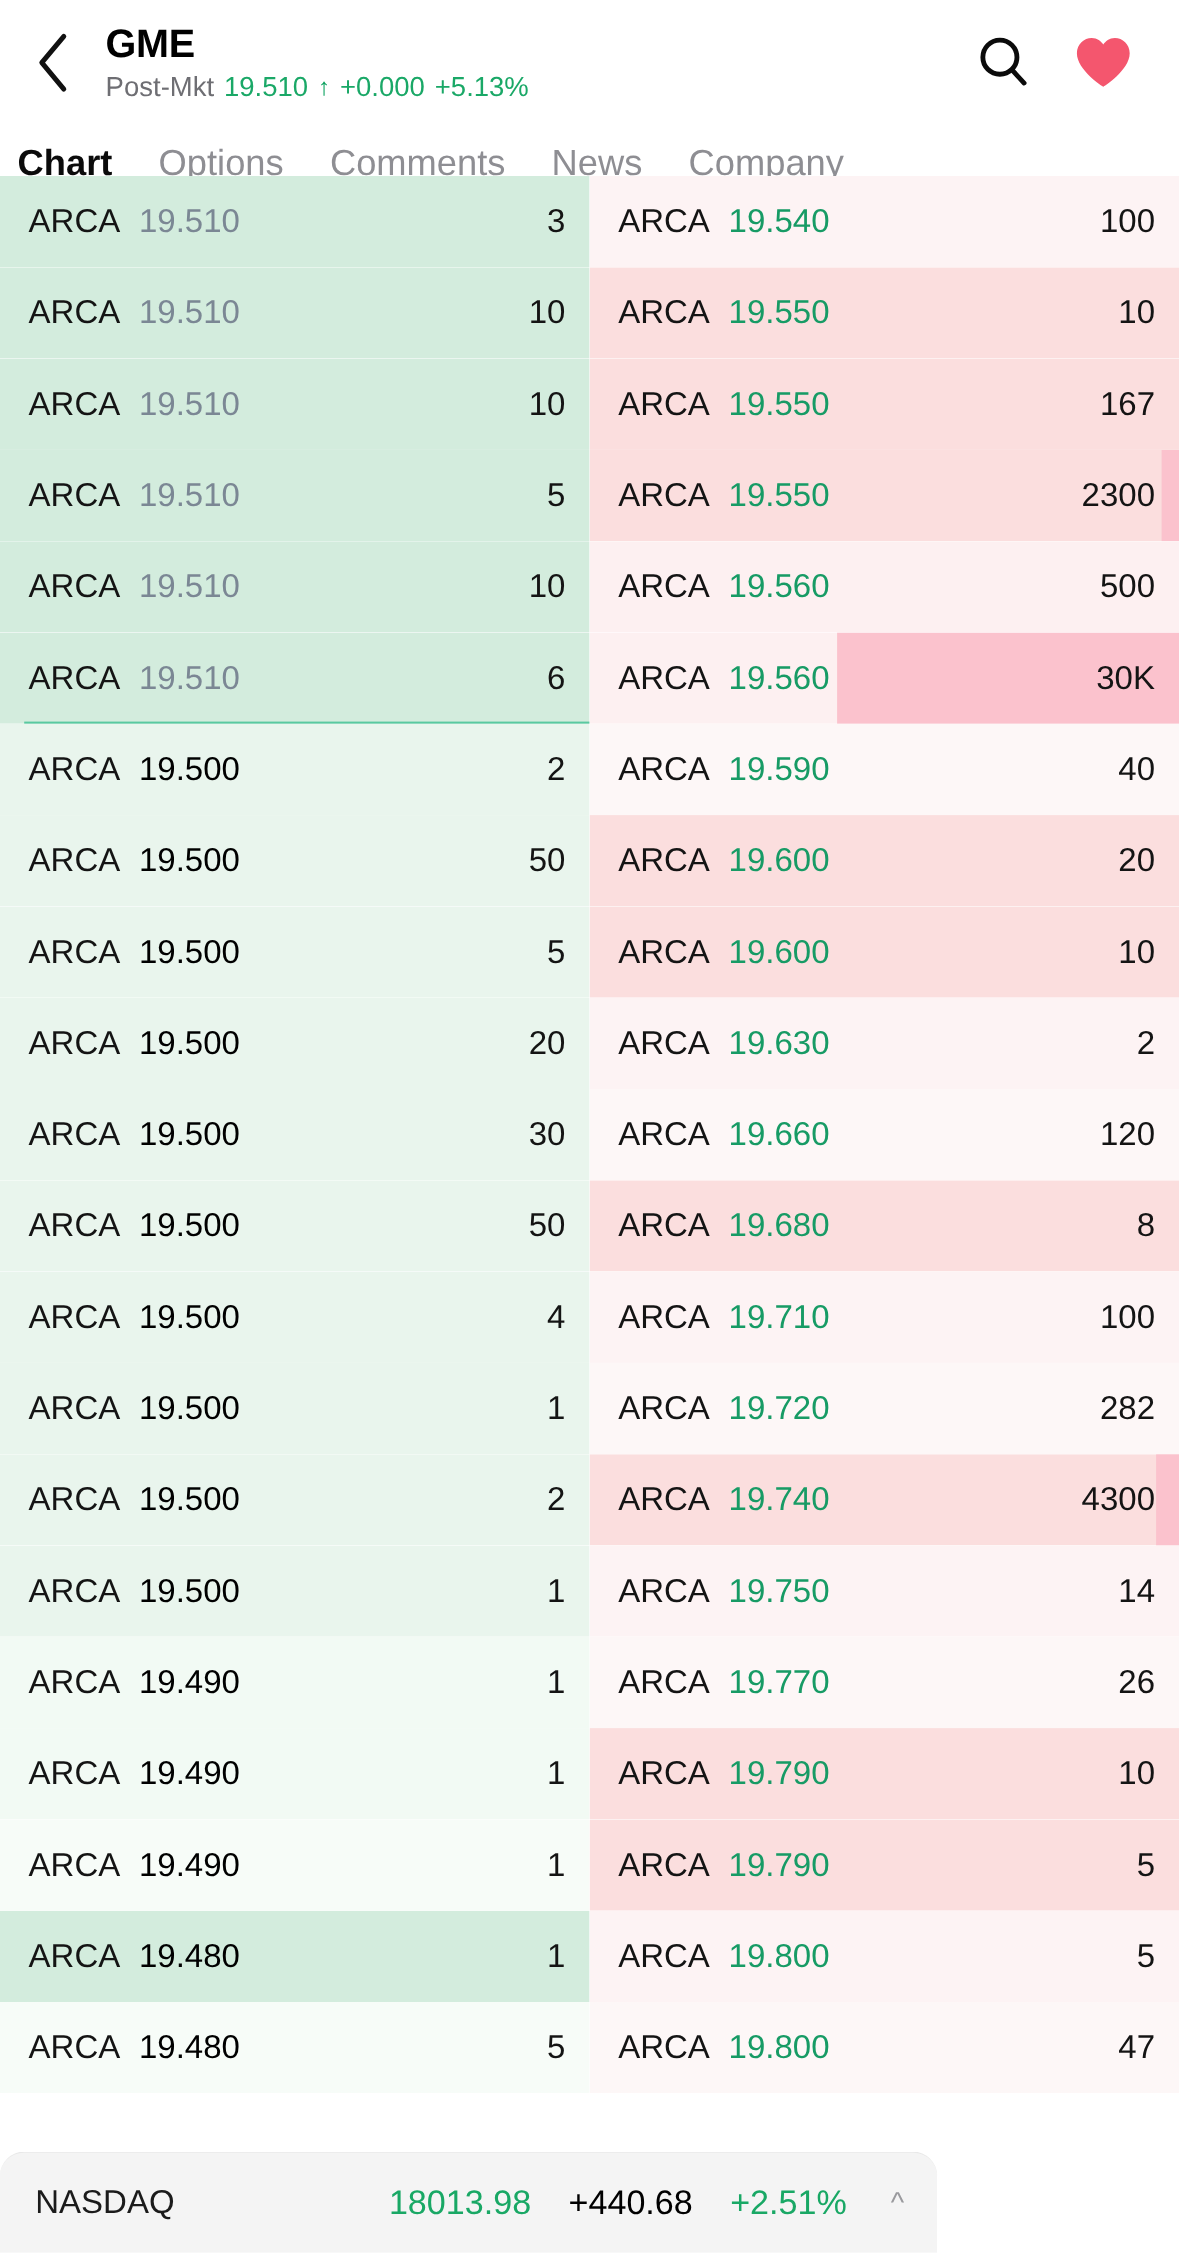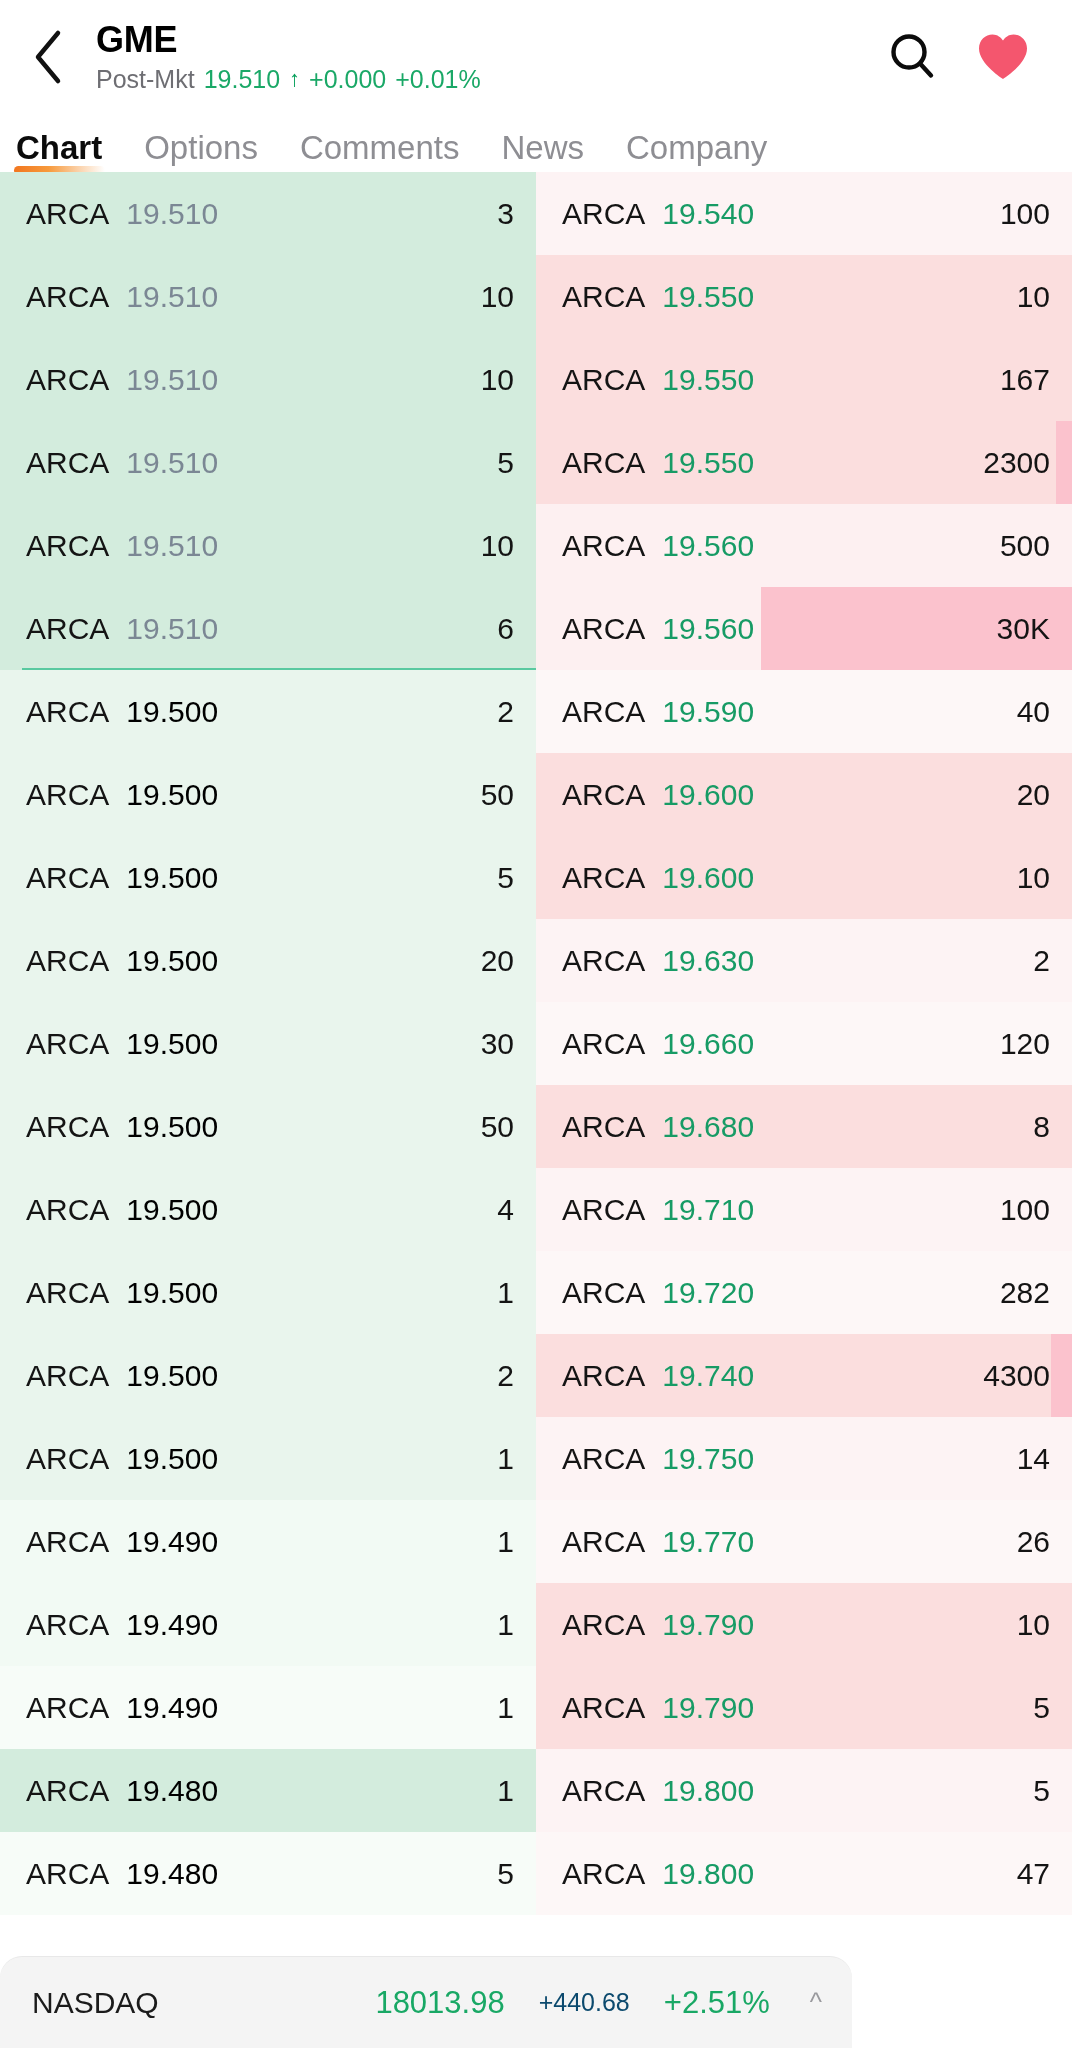--- a/index.html
+++ b/index.html
@@ -55,21 +55,21 @@
   .tab:first-child{ padding-left:4px; }
   .tab.active{ color:#0b0b0b; font-weight:bold; }
   .tab.active .ul{
     position:absolute; left:2px; right:18px; bottom:1px; height:9px;
     border-radius:5px;
     background:linear-gradient(90deg,#f2761f 0%, #f79a3c 38%, #fbd3ad 72%, rgba(255,255,255,0) 100%);
   }
 
   
   .book{
-    position:absolute; left:0; top:172px; width:1072px; height:1780px;
+    position:absolute; left:0; top:160px; width:1072px; height:1780px;
     display:flex;
   }
   .side{ position:relative; width:536px; height:100%; }
   .row{
     position:relative; width:100%; height:83px;
     display:flex; align-items:center;
     padding:0 22px 0 26px;
     overflow:hidden;
   }
   .rowbg{ position:absolute; inset:0; z-index:0; }
@@ -91,21 +91,21 @@
     position:absolute; left:0; bottom:0; width:852px; height:92px;
     background:rgba(243,243,243,0.93);
     border-top:1px solid rgba(0,0,0,0.05);
     border-radius:22px 22px 0 0;
     display:flex; align-items:center; padding:0 30px 0 32px;
     backdrop-filter:blur(3px);
   }
   .bb-name{ font-size:30px; color:#1b1b1b; flex:0 0 auto; }
   .bb-right{ margin-left:auto; display:flex; align-items:center; gap:34px; }
   .bb-val{ font-size:31px; color:#19a865; }
-  .bb-chg{ font-size:25px; color:#0c4a6e; }
+  .bb-chg{ font-size:31px; color:#000000; }
   .bb-pct{ font-size:31px; color:#19a865; }
   .bb-chev{ color:#9a9a9e; font-size:26px; margin-left:6px; }
 </style>
 </head>
 <body>
 
 <div id="app">
 
   <div class="header">
     <div class="back-btn">
@@ -113,21 +113,21 @@
         <path d="M27 4 L7 28 L27 52" fill="none" stroke="#111" stroke-width="4.5" stroke-linecap="round" stroke-linejoin="round"></path>
       </svg>
     </div>
     <div class="title-block">
       <div class="sym">GME</div>
       <div class="quote-line">
         <span class="qk">Post-Mkt</span>
         <span class="qp">19.510</span>
         <span class="qarrow">↑</span>
         <span class="qd">+0.000</span>
-        <span class="qpct">+0.01%</span>
+        <span class="qpct">+5.13%</span>
       </div>
     </div>
     <div class="hdr-icons">
       <div class="icon-btn">
         <svg width="54" height="54" viewBox="0 0 54 54">
           <circle cx="23" cy="22" r="15.5" fill="none" stroke="#0b0b0b" stroke-width="4.4"></circle>
           <line x1="34" y1="33.5" x2="45" y2="45.5" stroke="#0b0b0b" stroke-width="4.4" stroke-linecap="round"></line>
         </svg>
       </div>
       <div class="icon-btn">

